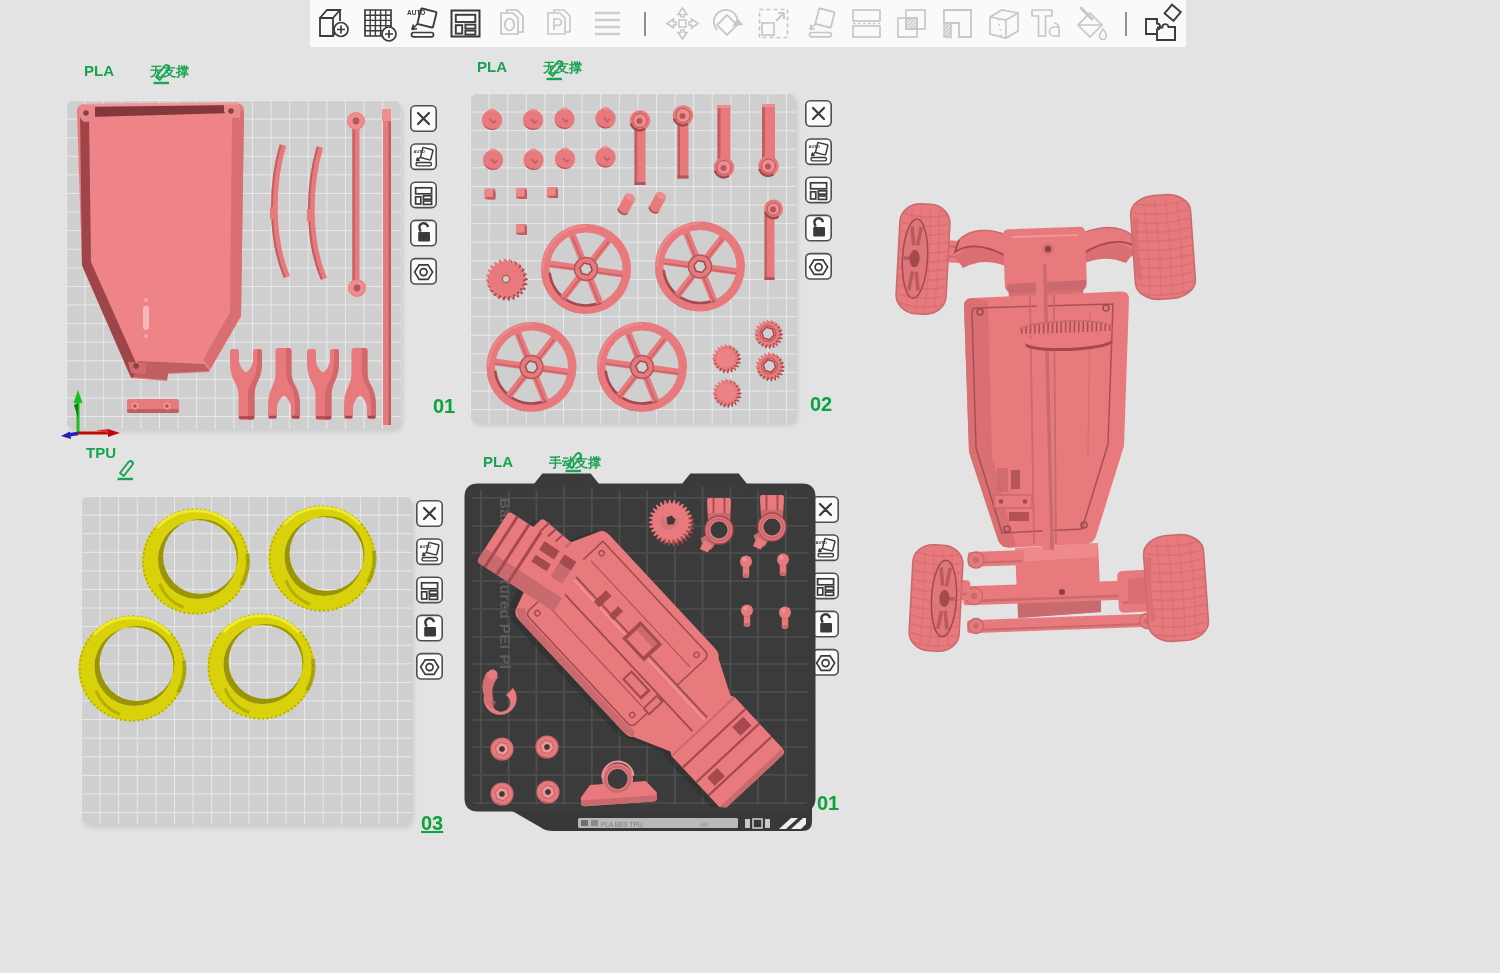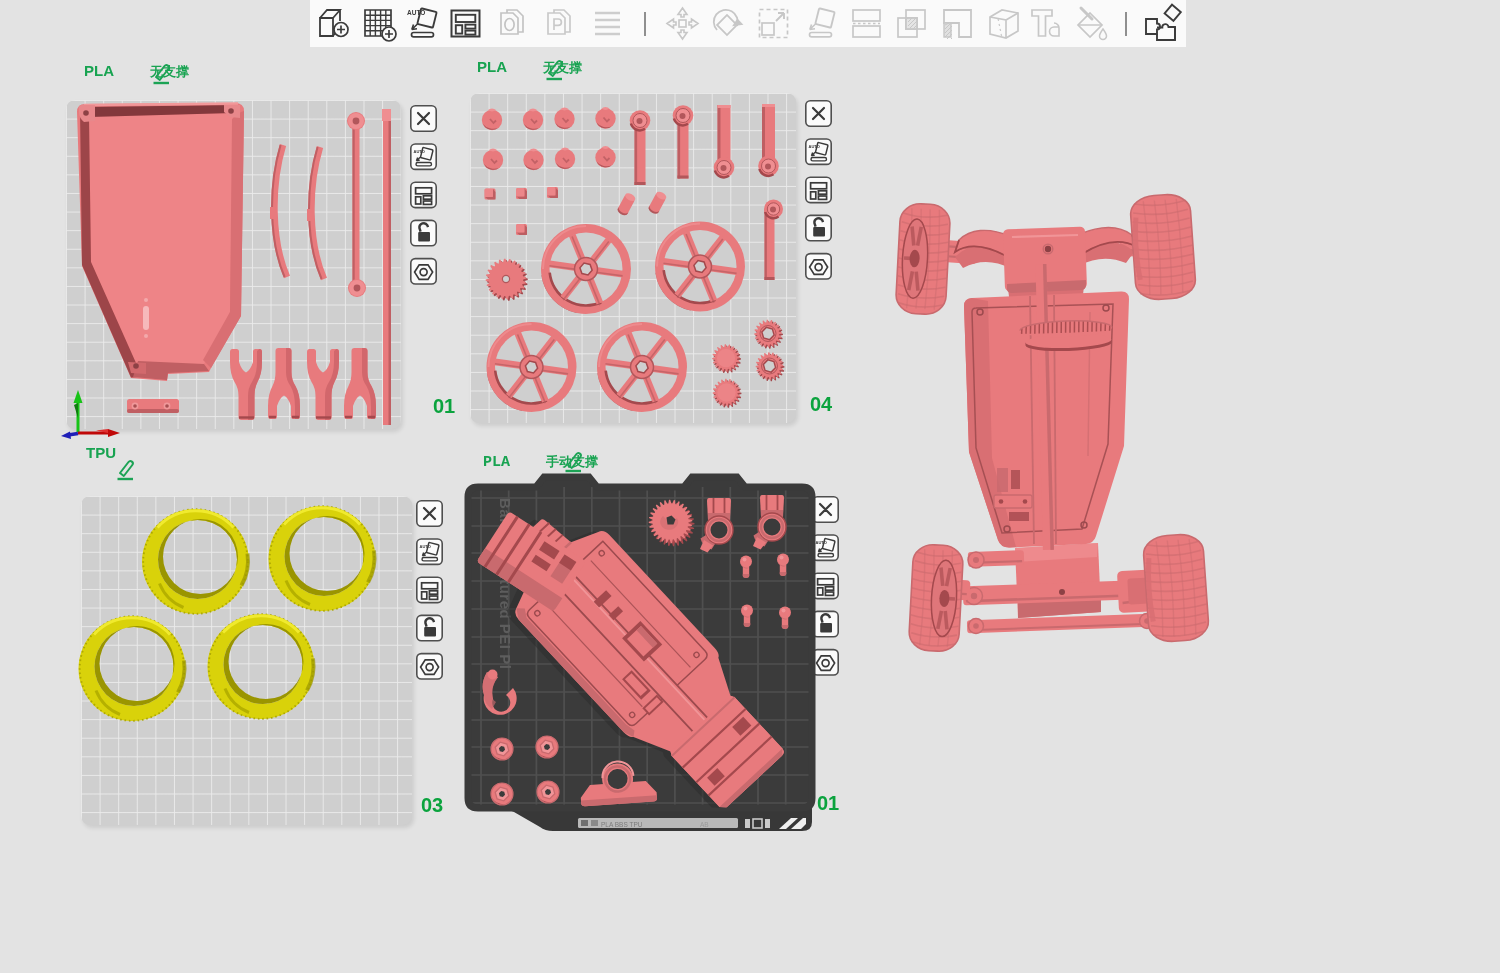--- a/index.html
+++ b/index.html
@@ -20,25 +20,25 @@
 
   <div class="abs" style="left:310px;top:0;width:876px;height:47px;background:#fafafa;"></div>
 
   <div class="plate" style="left:66px;top:100px;width:335px;height:329px;"></div>
   <div class="plate" style="left:470px;top:93px;width:326px;height:330px;"></div>
   <div class="plate" style="left:81px;top:496px;width:331px;height:329px;"></div>
 
   <div class="plabel" style="left:84px;top:62px;">PLA<span class="cjk">无支撑</span></div>
   <div class="plabel" style="left:477px;top:58px;">PLA<span class="cjk">无支撑</span></div>
   <div class="plabel" style="left:86px;top:444px;">TPU</div>
-  <div class="plabel" style="left:483px;top:453px;font-family:Liberation Mono, monospace;">PLA<span class="cjk">手动支撑</span></div>
+  <div class="plabel" style="left:483px;top:453px;">PLA<span class="cjk">手动支撑</span></div>
 
   <div class="pnum" style="left:433px;top:395px;">01</div>
-  <div class="pnum" style="left:810px;top:393px;">04</div>
-  <div class="pnum" style="left:421px;top:794px;">03</div>
+  <div class="pnum" style="left:810px;top:393px;">02</div>
+  <div class="pnum" style="left:421px;top:812px;text-decoration:underline;">03</div>
   <div class="pnum" style="left:817px;top:792px;">01</div>
 
   <svg class="abs" style="left:0;top:0;" width="1500" height="973" viewBox="0 0 1500 973">
     <defs>
         <g id="wbA">
           <path d="M1,3 Q1,0 3.5,0 L7.5,0 Q10,0 10,2.5 L10,13 Q12.5,21 17,23.5 Q21.5,21 24,13 L24,2.5 Q24,0 26.5,0 L30.5,0 Q33,0 33,3 L33,13 Q33,25 28.5,33 Q25.5,39 25.5,47 L25.5,68 Q25.5,71 22.5,71 L12.5,71 Q9.5,71 9.5,68 L9.5,47 Q9.5,39 5.5,33 Q1,25 1,13 Z" fill="#e87a7d"></path>
           <path d="M33,13 Q33,25 28.5,33 Q25.5,39 25.5,47 L25.5,68 Q25.5,71 22.5,71 L19,71 L19,47 Q19,39 23,33 Q28,25 28,13 L28,2 L30.5,0 Q33,0 33,3 Z" fill="#ce6468" opacity="0.85"></path>
           <path d="M10,68.5 h15" stroke="#a4494d" stroke-width="2.4"></path>
         </g>
         <g id="wbB">

